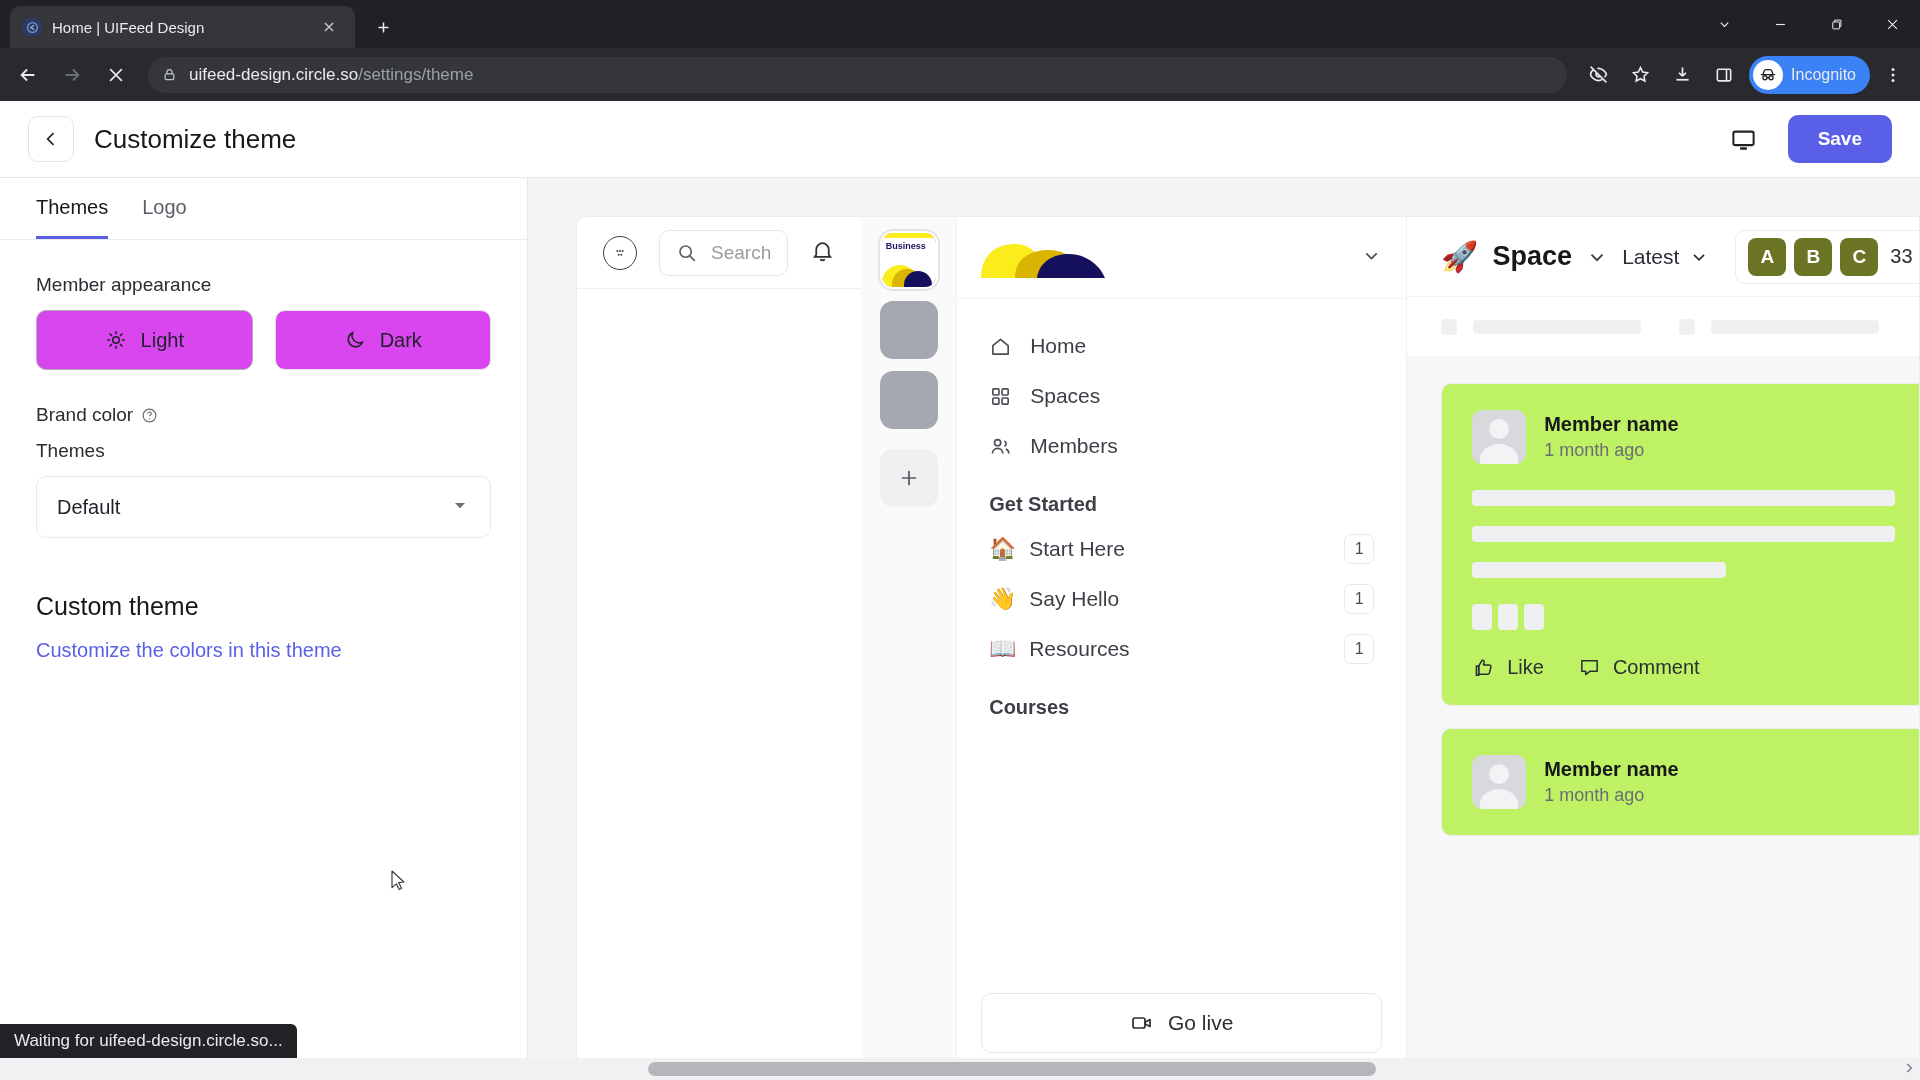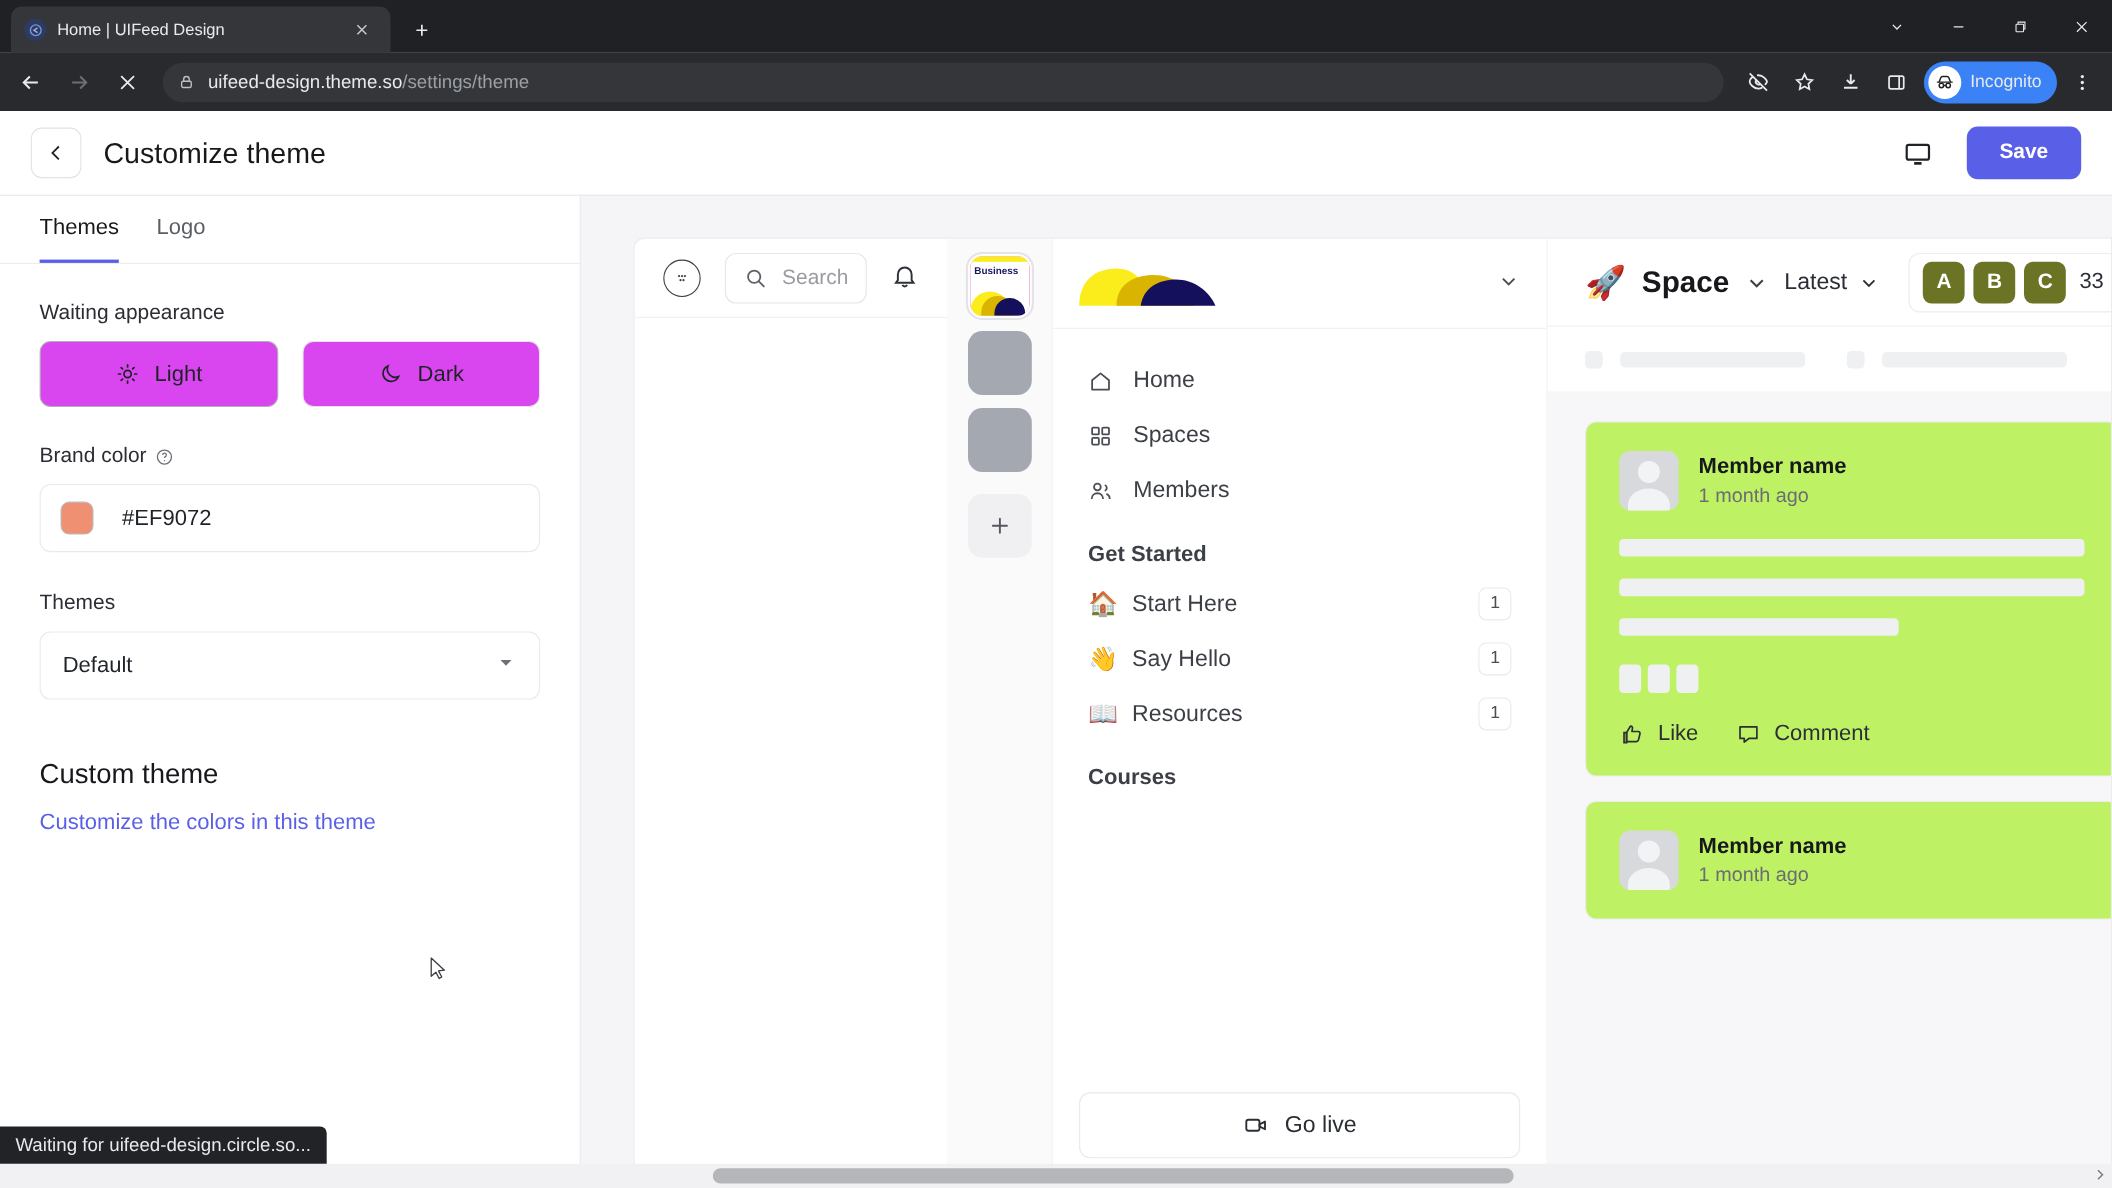--- a/index.html
+++ b/index.html
@@ -357,21 +357,21 @@
         </svg>
     </div>
 
     <div class="omnibox">
       <span style="display:flex;color:#bdc1c6;">
         <svg width="15" height="15" viewBox="0 0 24 24" stroke="currentColor" stroke-width="2" fill="none">
             <rect x="5" y="11" width="14" height="9" rx="2"></rect>
             <path d="M8 11V8a4 4 0 0 1 8 0v3"></path>
           </svg>
       </span>
-      <span class="urltext"><span>uifeed-design.theme.so</span><span class="path">/settings/theme</span></span>
+      <span class="urltext"><span>uifeed-design.circle.so</span><span class="path">/settings/theme</span></span>
     </div>
 
     <div class="tb-icon">
       <svg width="21" height="21" viewBox="0 0 24 24" stroke="currentColor" stroke-width="1.9" fill="none">
           <path d="M3 3l18 18"></path>
           <path d="M10.6 5.2A9.6 9.6 0 0 1 12 5c5 0 9 5 9 7a11 11 0 0 1-2.2 3M6.3 6.5C4 8 3 10.7 3 12c0 2 4 7 9 7 1.6 0 3-.5 4.2-1.2"></path>
           <path d="M9.9 9.9a3 3 0 0 0 4.2 4.2"></path>
         </svg>
     </div>
     <div class="tb-icon">
@@ -435,21 +435,21 @@
 
     <div class="body-split">
 
       <div class="settings">
         <div class="tabs-row">
           <div class="tabitem active">Themes</div>
           <div class="tabitem">Logo</div>
         </div>
 
         <div class="settings-body">
-          <div class="field-label">Waiting appearance</div>
+          <div class="field-label">Member appearance</div>
           <div class="appearance-row">
             <div class="appearance-opt selected">
               <span style="display:flex;">
                 <svg width="22" height="22" viewBox="0 0 24 24" stroke="#1f2228" stroke-width="1.7" fill="none">
                     <circle cx="12" cy="12" r="3.6"></circle>
                     <path d="M12 3v2M12 19v2M3 12h2M19 12h2M5.6 5.6l1.4 1.4M17 17l1.4 1.4M18.4 5.6L17 7M7 17l-1.4 1.4" stroke-linecap="round"></path>
                   </svg>
               </span>
               <span>Light</span>
             </div>
@@ -465,24 +465,20 @@
 
           <div class="field-label">
             <span>Brand color</span>
             <span style="display:flex;color:#6d7077;">
               <svg width="17" height="17" viewBox="0 0 24 24" stroke="currentColor" stroke-width="1.7" fill="none">
                   <circle cx="12" cy="12" r="9"></circle>
                   <path d="M9.6 9.4a2.4 2.4 0 1 1 3.2 2.3c-.6.3-.8.8-.8 1.5"></path>
                   <circle cx="12" cy="16.6" r=".9" fill="currentColor" stroke="none"></circle>
                 </svg>
             </span>
-          </div>
-          <div class="color-input">
-            <span class="color-swatch" id="brand-swatch" style="background: rgb(239, 144, 114);"></span>
-            <span class="color-value">#EF9072</span>
           </div>
 
           <div class="field-label">Themes</div>
           <div class="select-box">
             <span>Default</span>
             <span class="select-caret">
               <svg width="20" height="20" viewBox="0 0 24 24" fill="currentColor">
                   <path d="M6 9.5h12L12 16z"></path>
                 </svg>
             </span>

